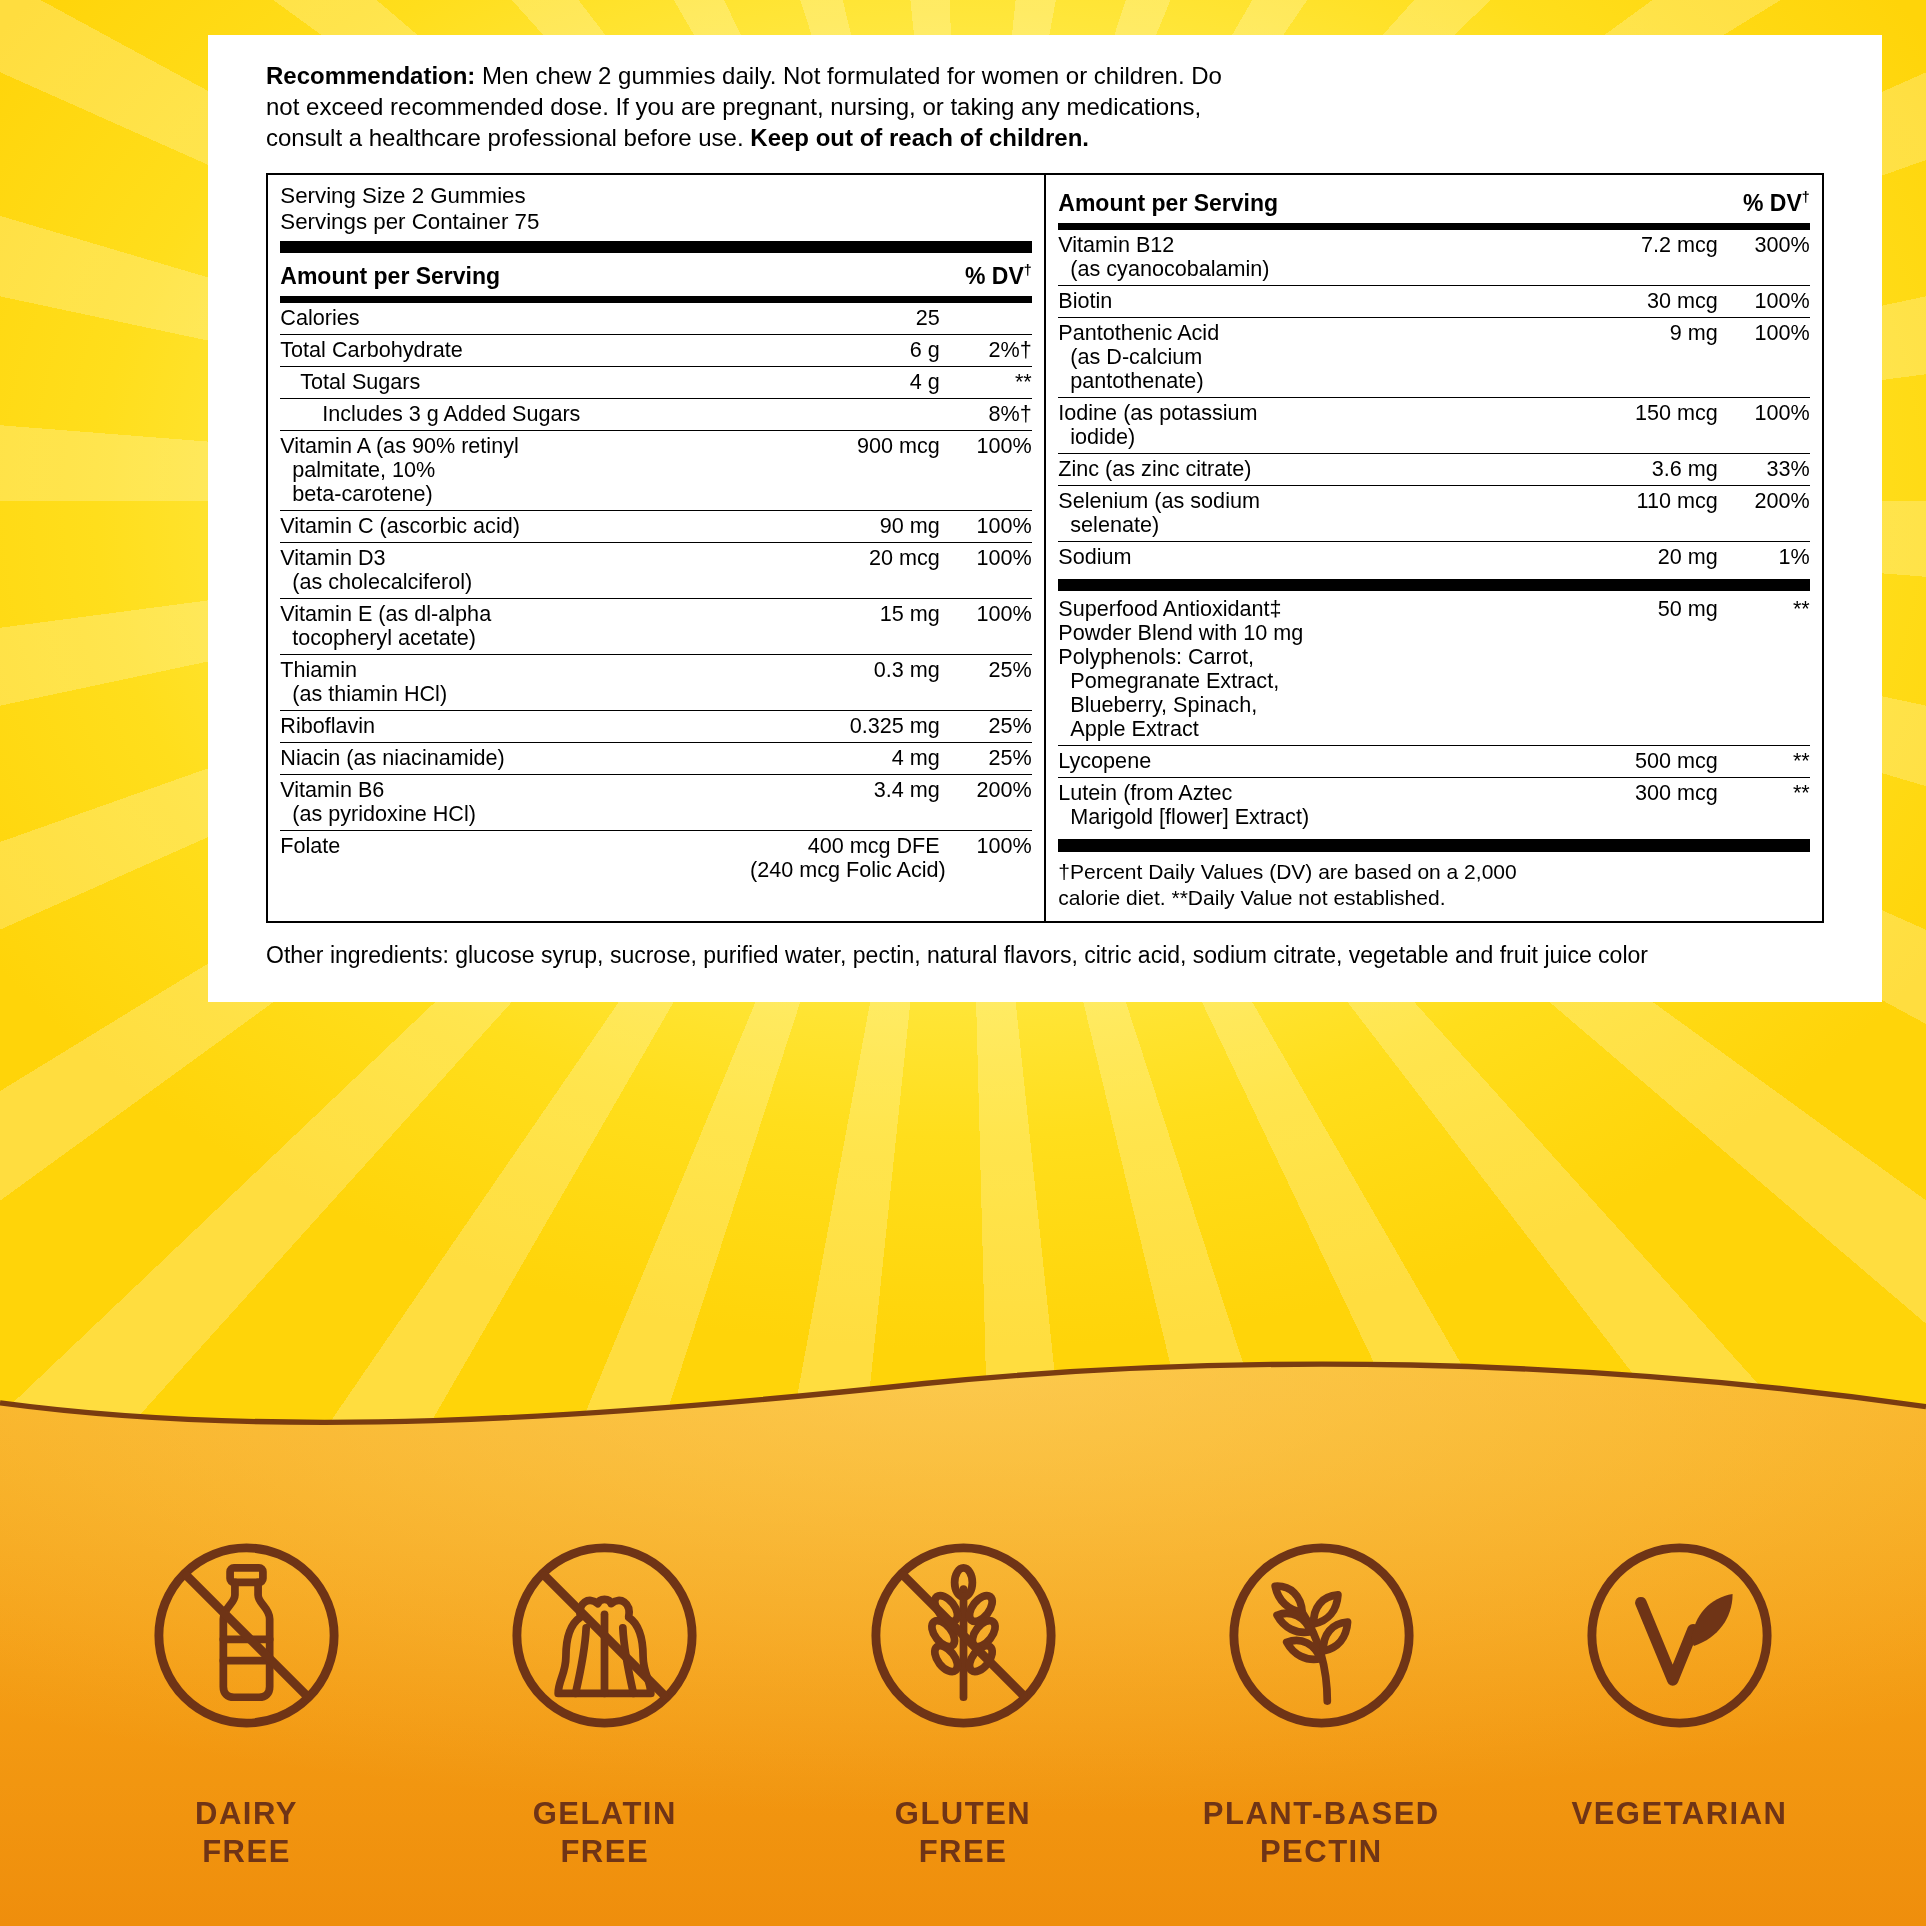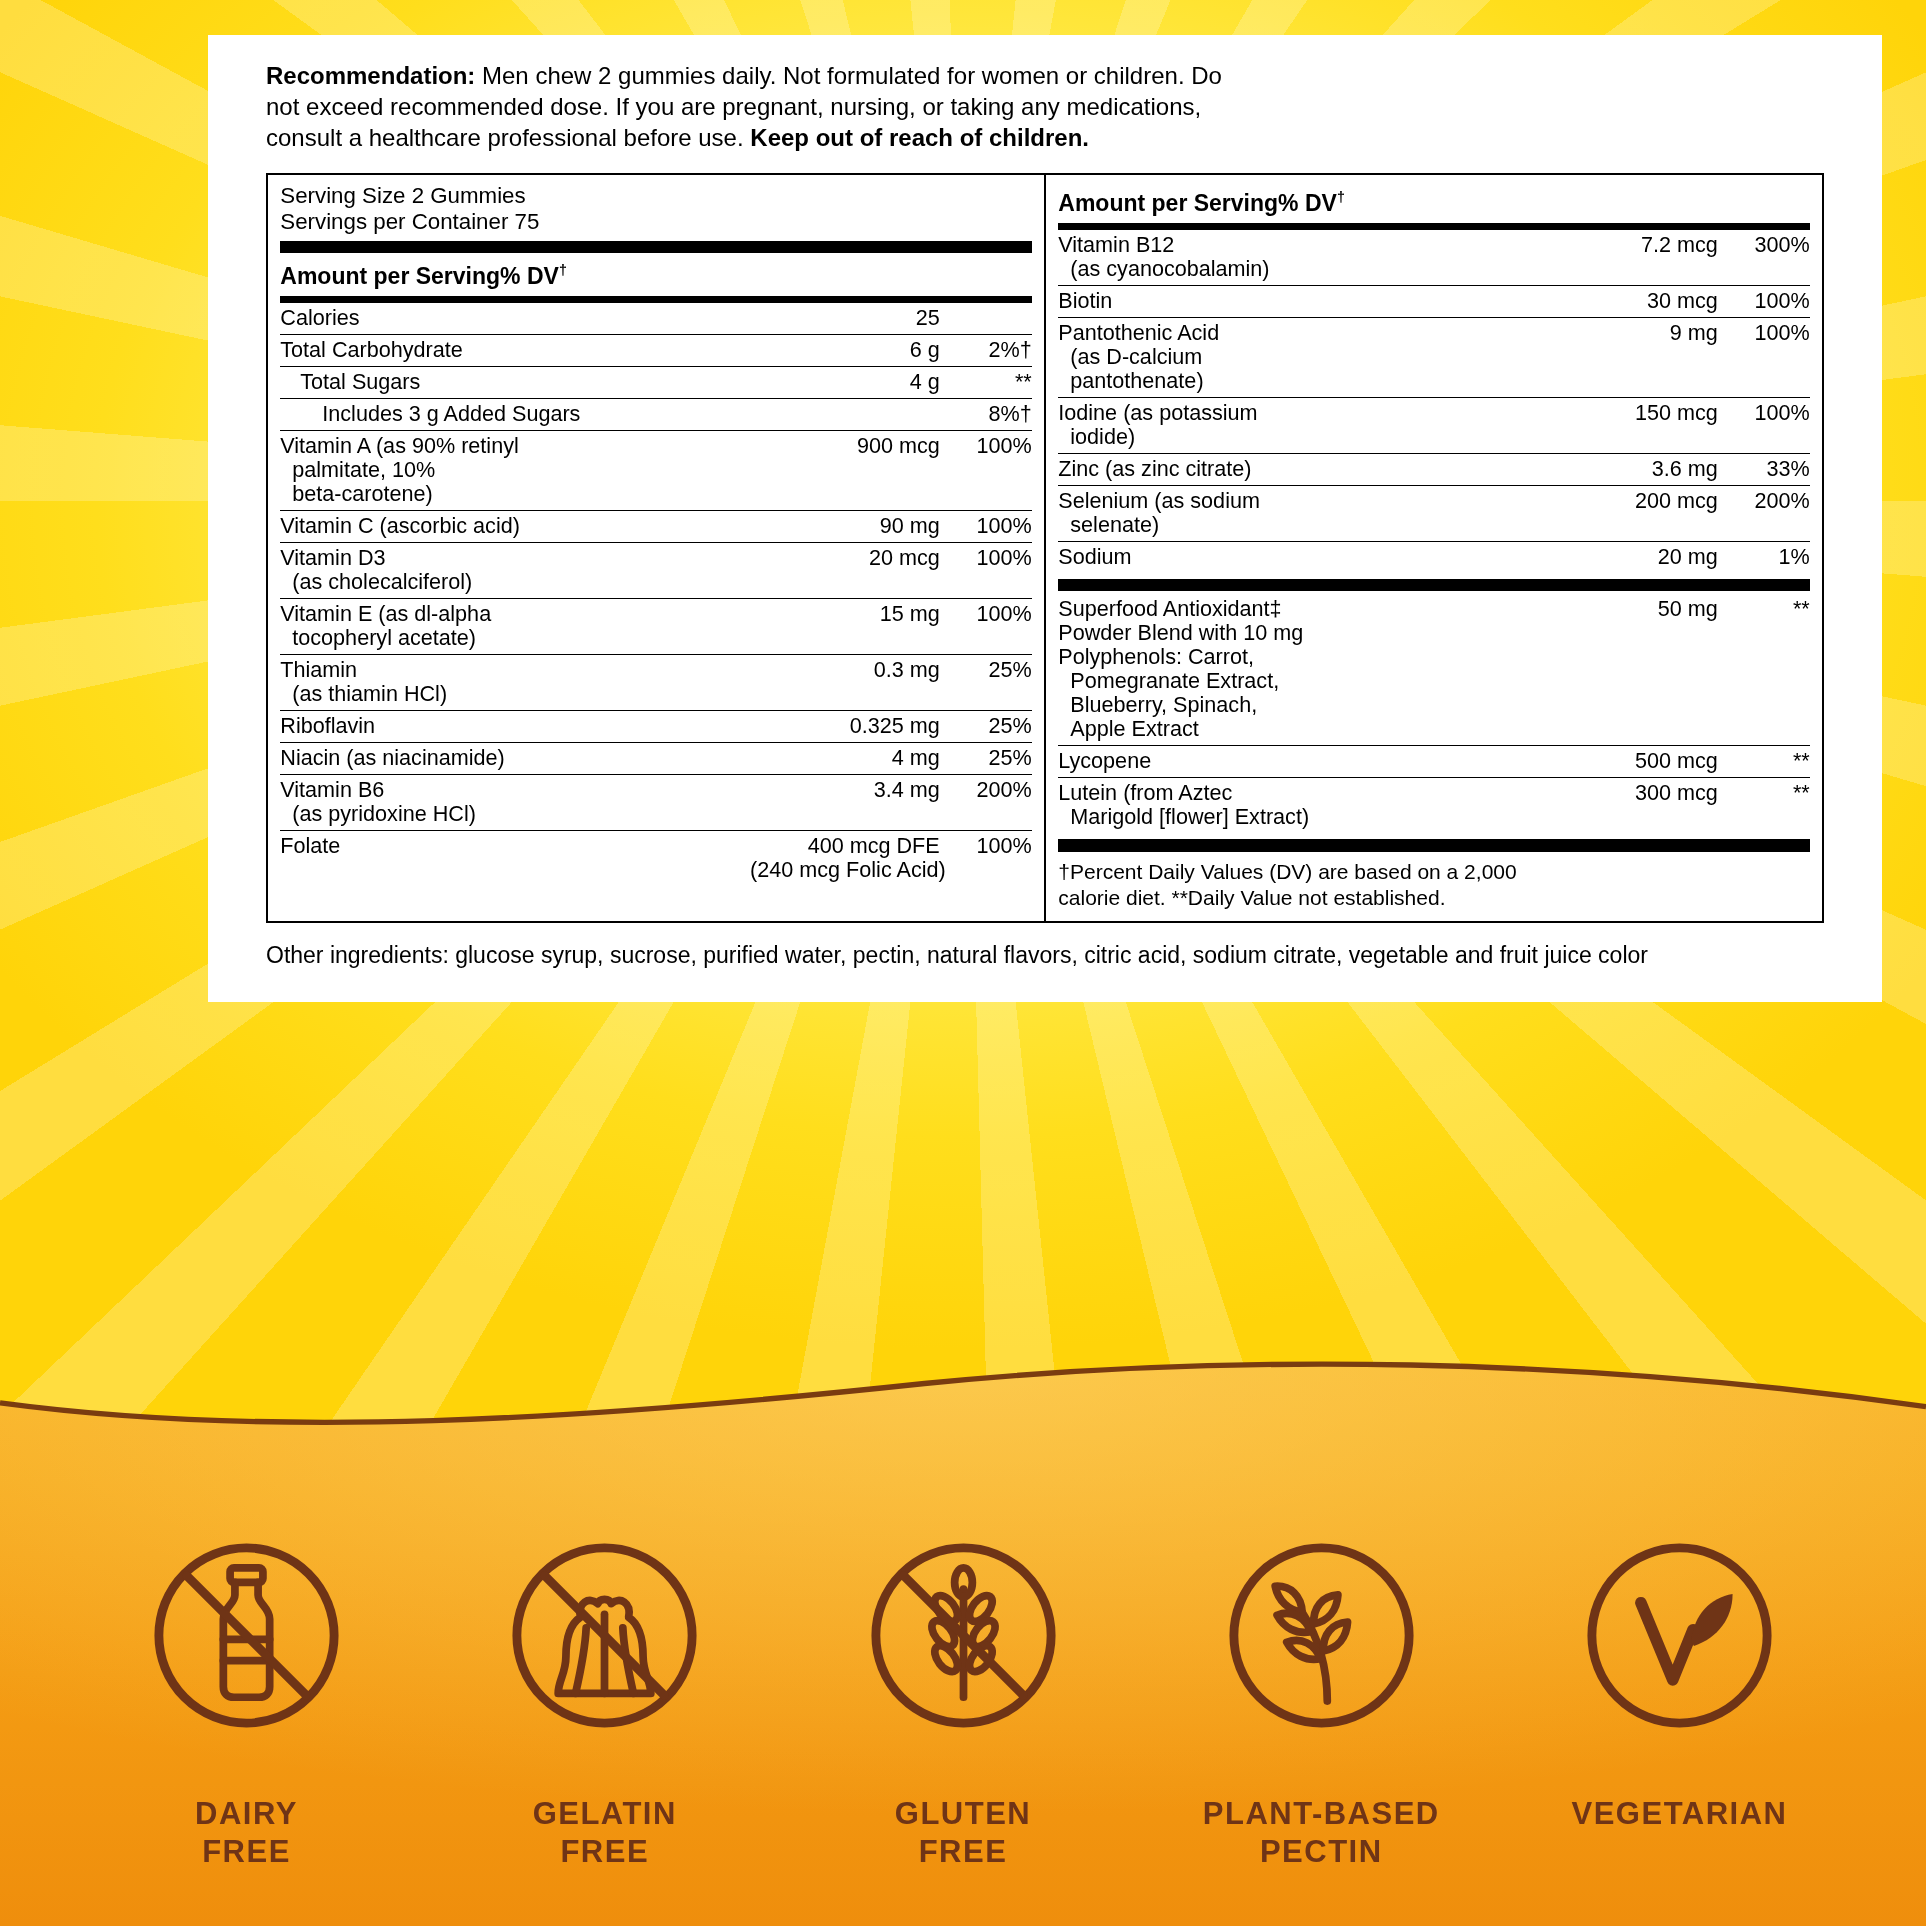--- a/index.html
+++ b/index.html
@@ -26,21 +26,21 @@
   .rec{font-size:24px;line-height:31px;max-width:971px;margin:0 0 20px;}
   .rec b{font-weight:bold;}
   
   .facts{display:flex;border:2.3px solid #000;}
   .col{flex:1;padding:7.7px 12.3px 10.8px;box-sizing:border-box;}
   .col.left{border-right:2.3px solid #000;}
   .facts-title{font-size:60px;font-weight:bold;letter-spacing:0.8px;margin:0 0 6.2px;line-height:1.02;}
   .serv{font-size:22.3px;line-height:26px;}
   .bar-thick{height:12.3px;background:#000;margin:6.2px 0 3.1px;}
   .bar-med{height:7px;background:#000;margin:1.5px 0 0;}
-  .chead{display:flex;align-items:baseline;
+  .chead{display:flex;justify-content:space-between;align-items:baseline;
     font-weight:bold;font-size:23px;padding:6.2px 0 4.6px;}
   .chead sup{font-size:0.62em;}
   .frow{border-top:1.5px solid #000;padding:3.1px 0 3.9px;}
   .frow.nosep{border-top:none;}
   .frow-main{display:flex;align-items:flex-start;}
   .nname{flex:1;font-size:21.6px;line-height:24px;white-space:pre-line;}
   .namt{width:146px;text-align:right;font-size:21.6px;line-height:24px;white-space:nowrap;}
   .ndv{width:92px;text-align:right;font-size:21.6px;line-height:24px;white-space:nowrap;}
   .ind1 .nname{padding-left:20px;}
   .ind2 .nname{padding-left:42px;}
@@ -226,21 +226,21 @@
             <div class="frow-main">
               <span class="nname">Zinc (as zinc citrate)</span>
               <span class="namt">3.6 mg</span>
               <span class="ndv">33%</span>
             </div>
           </div>
           <div class="frow">
             <div class="frow-main">
               <span class="nname">Selenium (as sodium
 &nbsp;&nbsp;selenate)</span>
-              <span class="namt">200 mcg</span>
+              <span class="namt">110 mcg</span>
               <span class="ndv">200%</span>
             </div>
           </div>
           <div class="frow">
             <div class="frow-main">
               <span class="nname">Sodium</span>
               <span class="namt">20 mg</span>
               <span class="ndv">1%</span>
             </div>
           </div>

